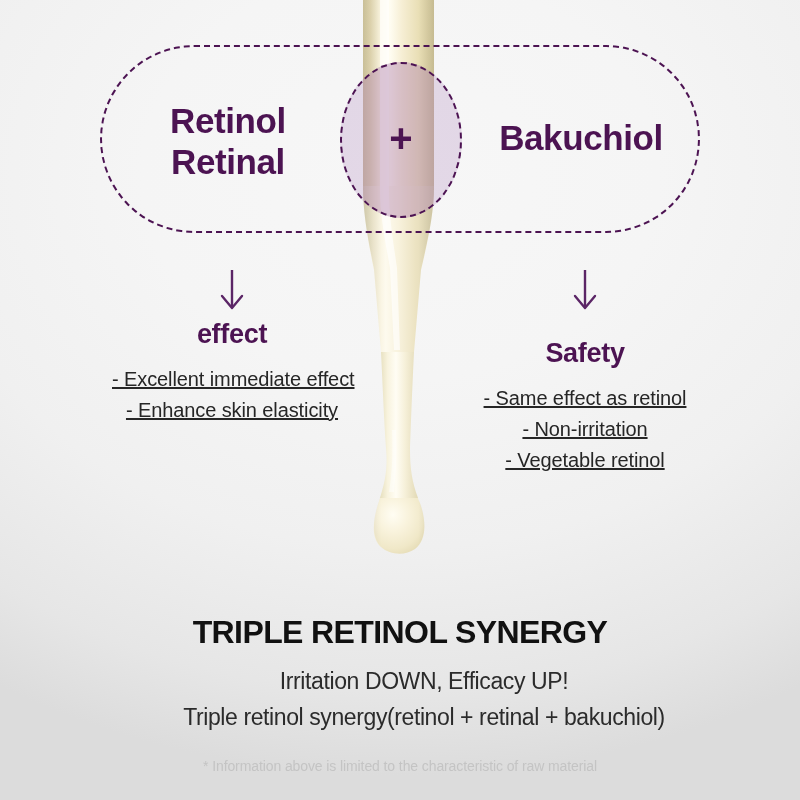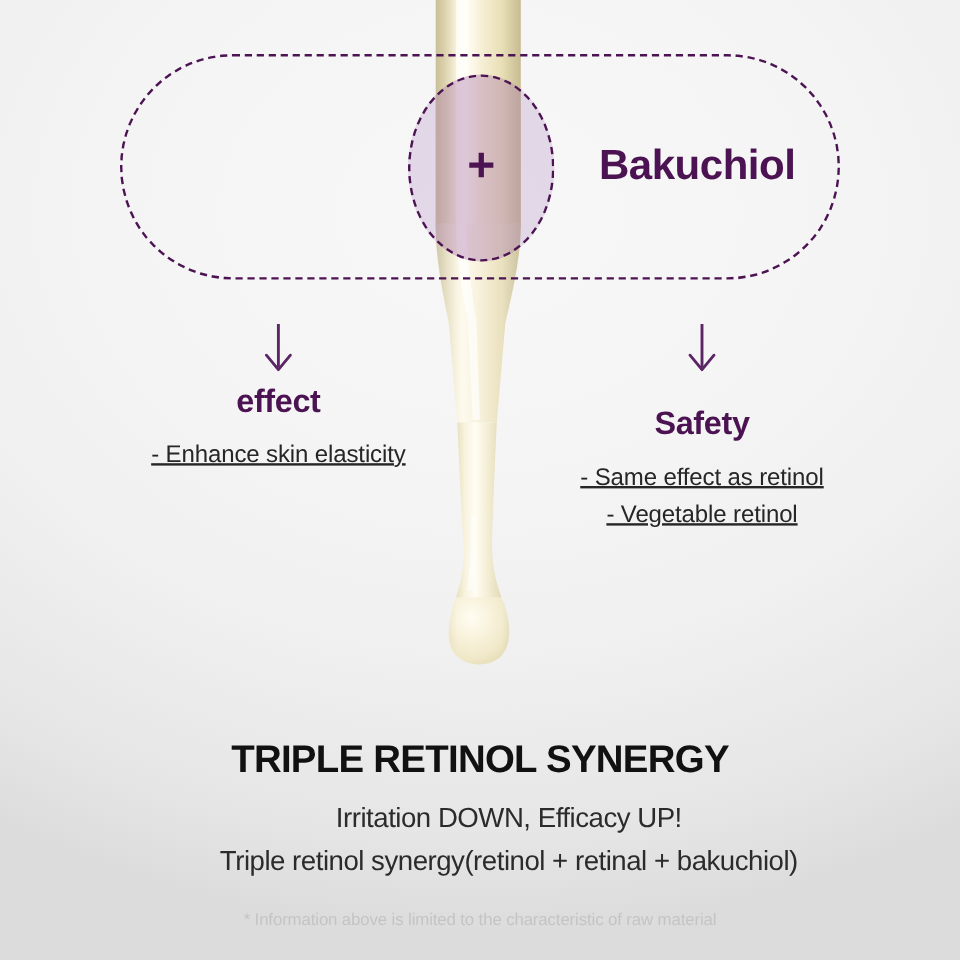--- a/index.html
+++ b/index.html
@@ -261,20 +261,24 @@
 
     <g clip-path="url(#circleClip)">
       <g clip-path="url(#serumClip)">
         <rect x="340" y="60" width="130" height="160" fill="#c9a8c2" opacity="0.42"></rect>
       </g>
     </g>
   </svg>
 
   <div class="pill-shape"></div>
 
+  <div class="ingredient-left">
+    <div>Retinol</div>
+    <div>Retinal</div>
+  </div>
 
   <div class="ingredient-right">Bakuchiol</div>
 
   <div class="circle-shape"></div>
   <div class="plus-sign">+</div>
 
   <svg class="arrow arrow-left" width="50" height="44" viewBox="0 0 50 44">
     <line x1="25" y1="2" x2="25" y2="38" stroke="#5b2566" stroke-width="2.4"></line>
     <polyline points="15,28 25,40 35,28" fill="none" stroke="#5b2566" stroke-width="2.4" stroke-linecap="round" stroke-linejoin="round"></polyline>
   </svg>
@@ -282,30 +286,32 @@
   <svg class="arrow arrow-right" width="50" height="44" viewBox="0 0 50 44">
     <line x1="25" y1="2" x2="25" y2="38" stroke="#5b2566" stroke-width="2.4"></line>
     <polyline points="15,28 25,40 35,28" fill="none" stroke="#5b2566" stroke-width="2.4" stroke-linecap="round" stroke-linejoin="round"></polyline>
   </svg>
 
   <div class="benefit benefit-left">
     <div class="benefit-title">
       <div>effect</div>
     </div>
     <ul class="benefit-list">
+      <li>- Excellent immediate effect</li>
       <li>- Enhance skin elasticity</li>
     </ul>
   </div>
 
   <div class="benefit benefit-right">
     <div class="benefit-title">
       <div>Safety</div>
     </div>
     <ul class="benefit-list">
       <li>- Same effect as retinol</li>
+      <li>- Non-irritation</li>
       <li>- Vegetable retinol</li>
     </ul>
   </div>
 
   <div class="headline">TRIPLE RETINOL SYNERGY</div>
   <div class="subline subline-1">Irritation DOWN, Efficacy UP!</div>
   <div class="subline subline-2">Triple retinol synergy(retinol + retinal + bakuchiol)</div>
   <div class="footnote">* Information above is limited to the characteristic of raw material</div>
 
 </div>

